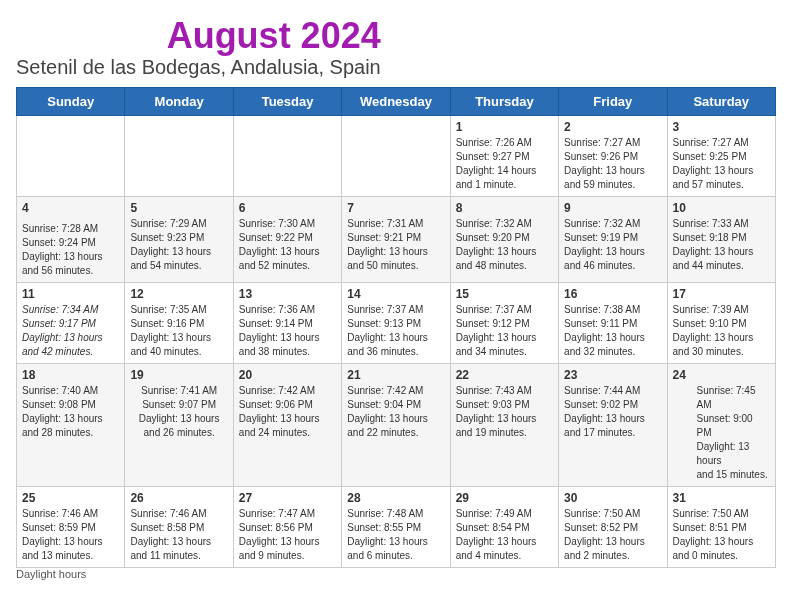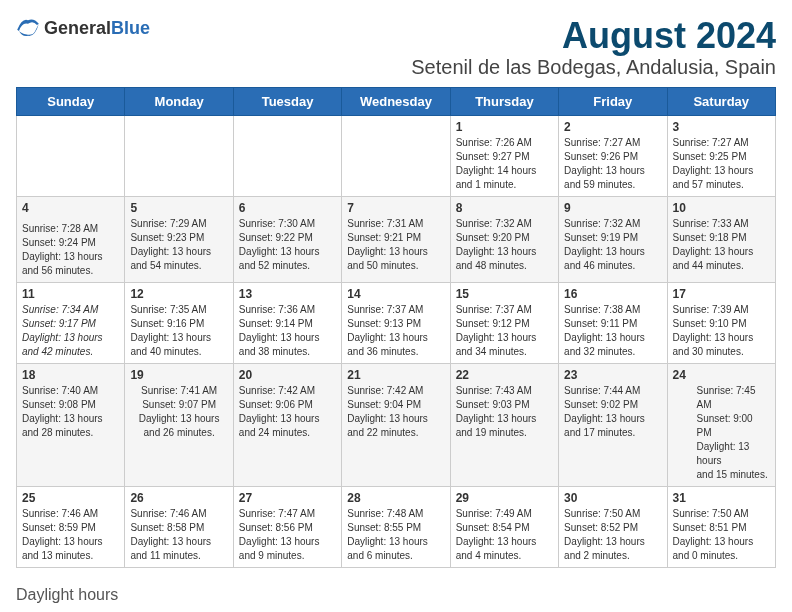--- a/index.html
+++ b/index.html
@@ -24,21 +24,21 @@
     .logo-icon {
       width: 24px;
       height: 24px;
     }
     .title-section {
       text-align: right;
     }
     .main-title {
       font-size: 36px;
       font-weight: bold;
-      color: #0c4a6e;
+      color: #a21caf;
       line-height: 1.1;
     }
     .subtitle {
       font-size: 20px;
       color: #444;
       font-weight: normal;
     }
     .calendar {
       width: 100%;
       border-collapse: collapse;
@@ -74,38 +74,29 @@
     }
     .day-info {
       font-size: 10px;
       line-height: 1.4;
       color: #333;
     }
     .empty-cell {
       background: #fff !important;
     }
     .footer-note {
-      margin-top: 18px;
-      font-size: 16px;
+      margin-top: 0;
+      font-size: 11px;
       color: #555;
     }
   </style>
 </head>
 <body>
 
 <div class="header-section">
-  <div class="logo">
-    <svg class="logo-icon" viewBox="0 0 40 30" xmlns="http://www.w3.org/2000/svg">
-      <path d="M5 20 Q10 5 20 8 Q28 2 35 10 L38 8 Q30 -2 20 2 Q10 -2 2 18 Z" fill="#2a6db5"></path>
-      <path d="M38 8 L32 20 Q28 28 18 26 Q8 24 5 20 Q10 30 20 28 Q32 30 38 8 Z" fill="#2a6db5"></path>
-    </svg>
-    <div>
-      <span style="font-size:18px;font-weight:bold;color:#333;">General</span><span style="font-size:18px;font-weight:bold;color:#2a6db5;">Blue</span>
-    </div>
-  </div>
   <div class="title-section">
     <div class="main-title">August 2024</div>
     <div class="subtitle">Setenil de las Bodegas, Andalusia, Spain</div>
   </div>
 </div>
 
 <table class="calendar">
   <thead>
     <tr>
     <th>Sunday</th>

